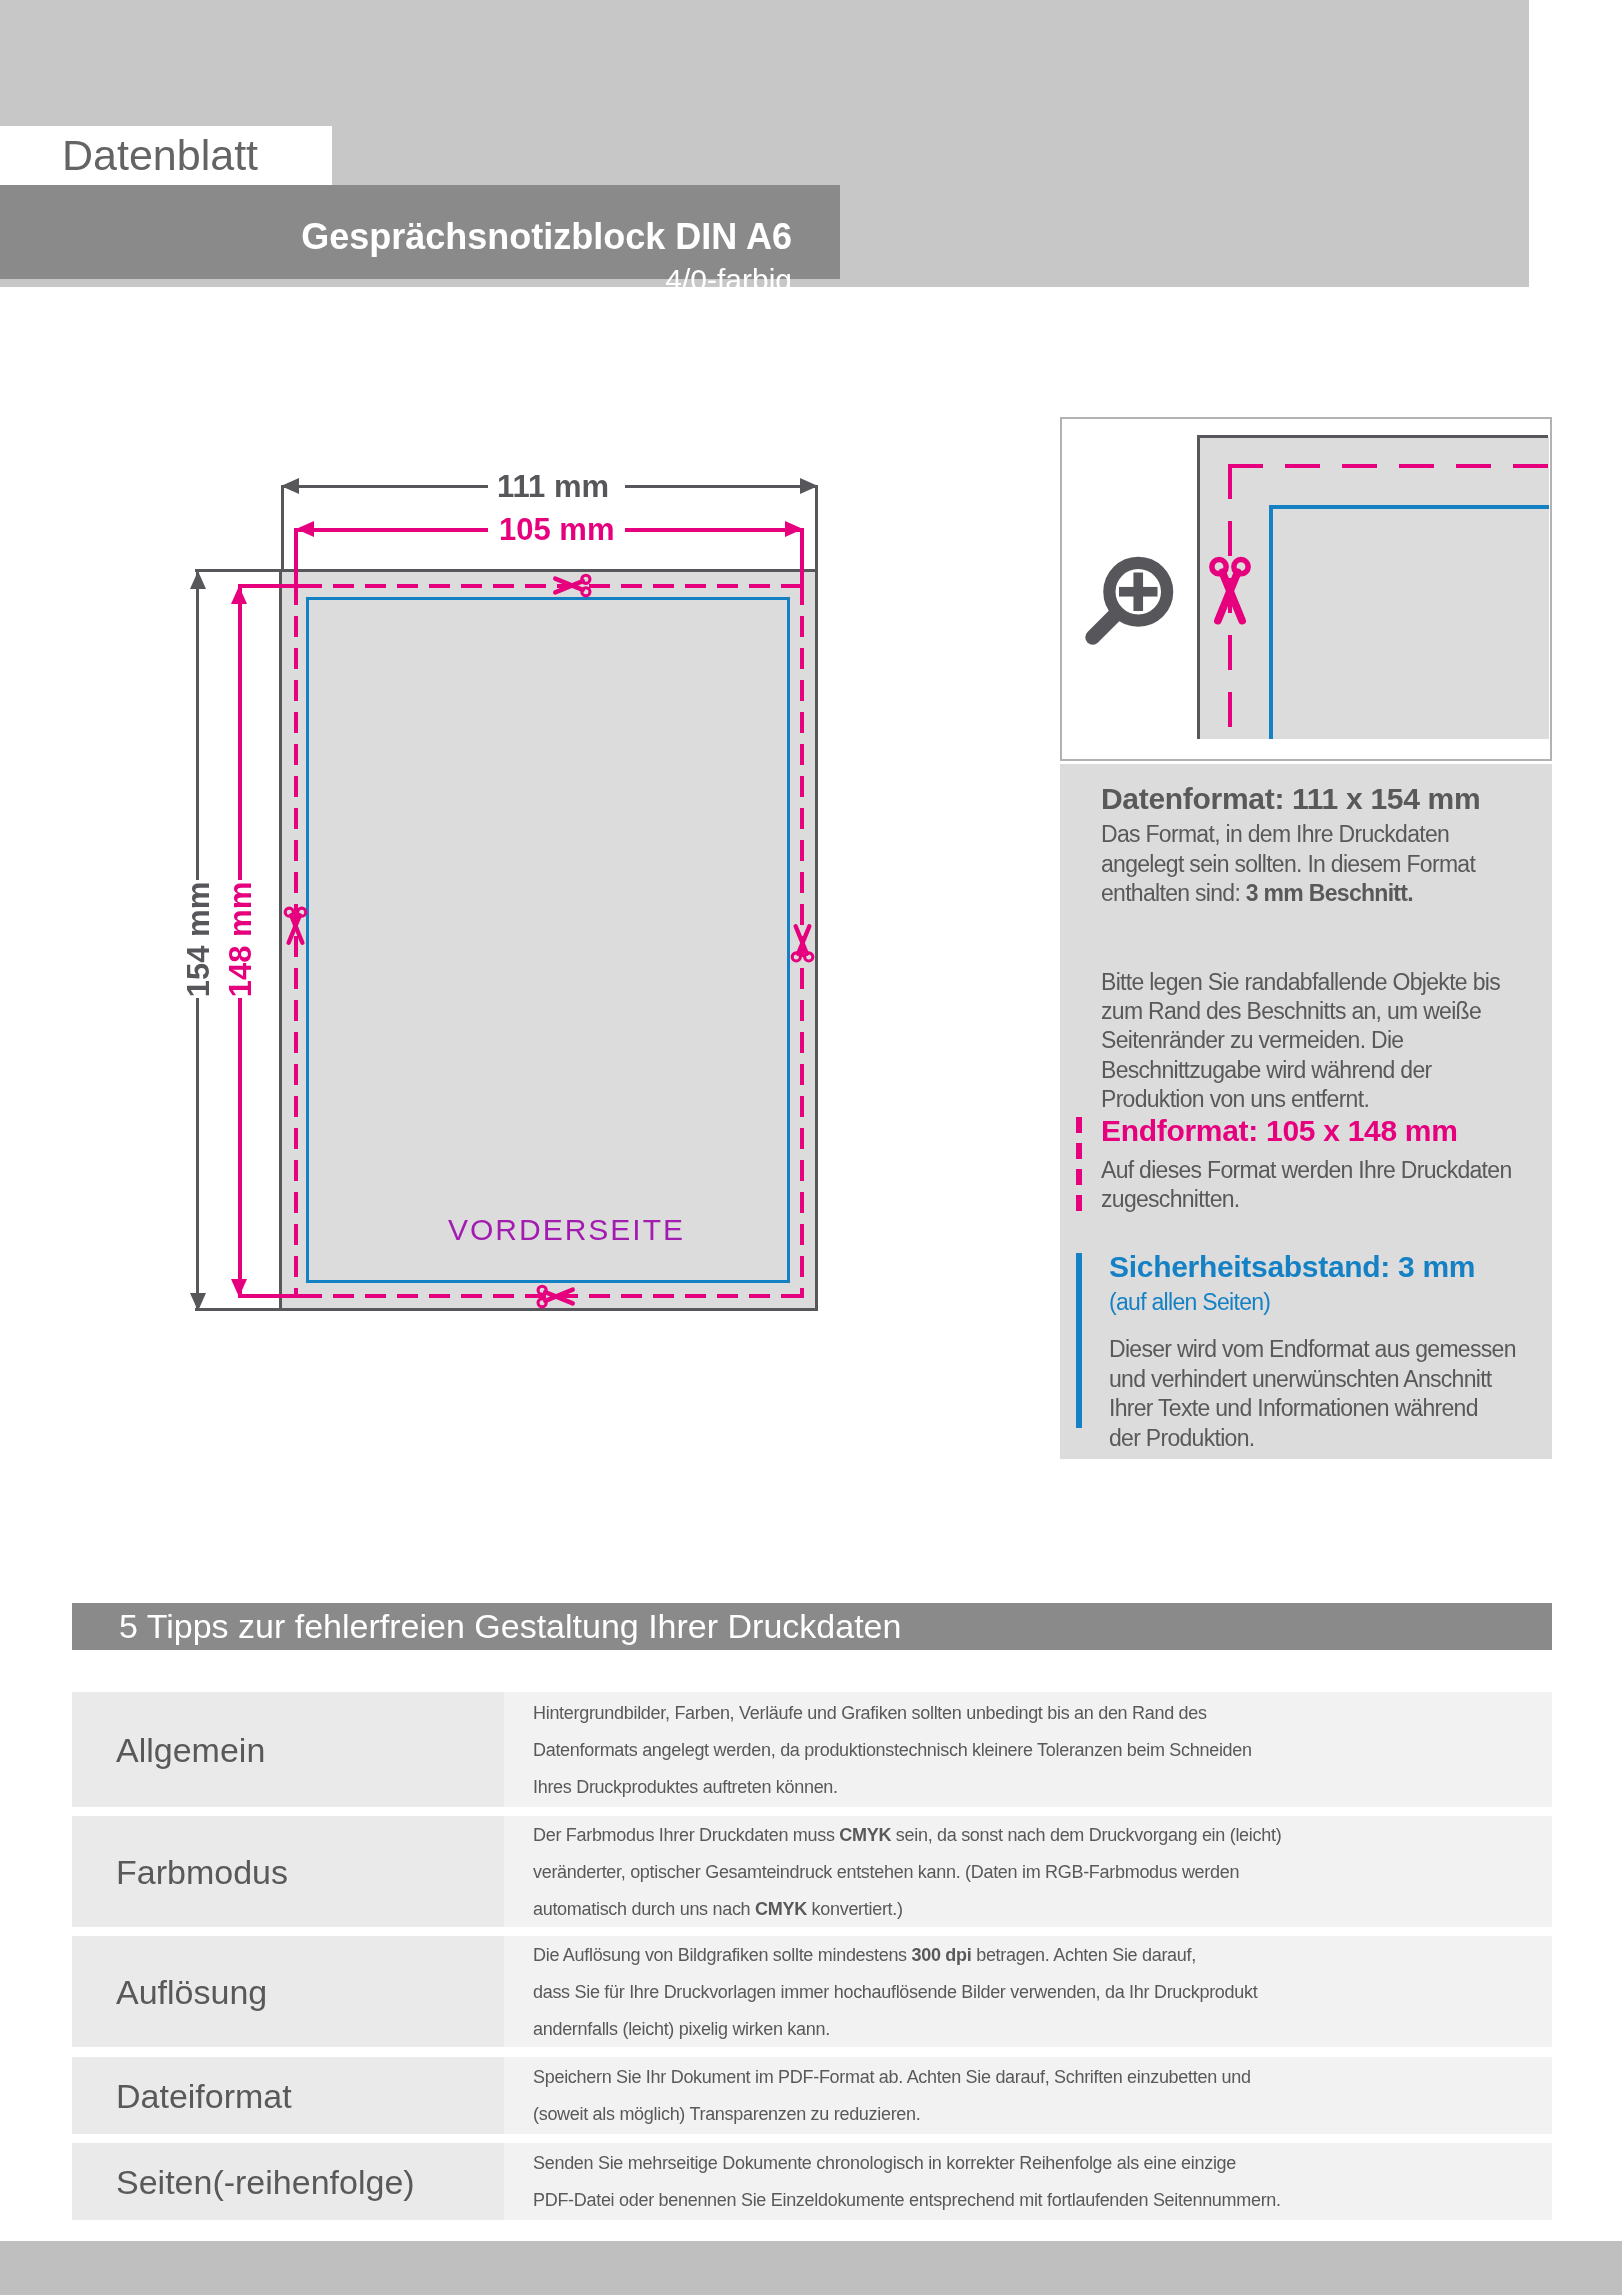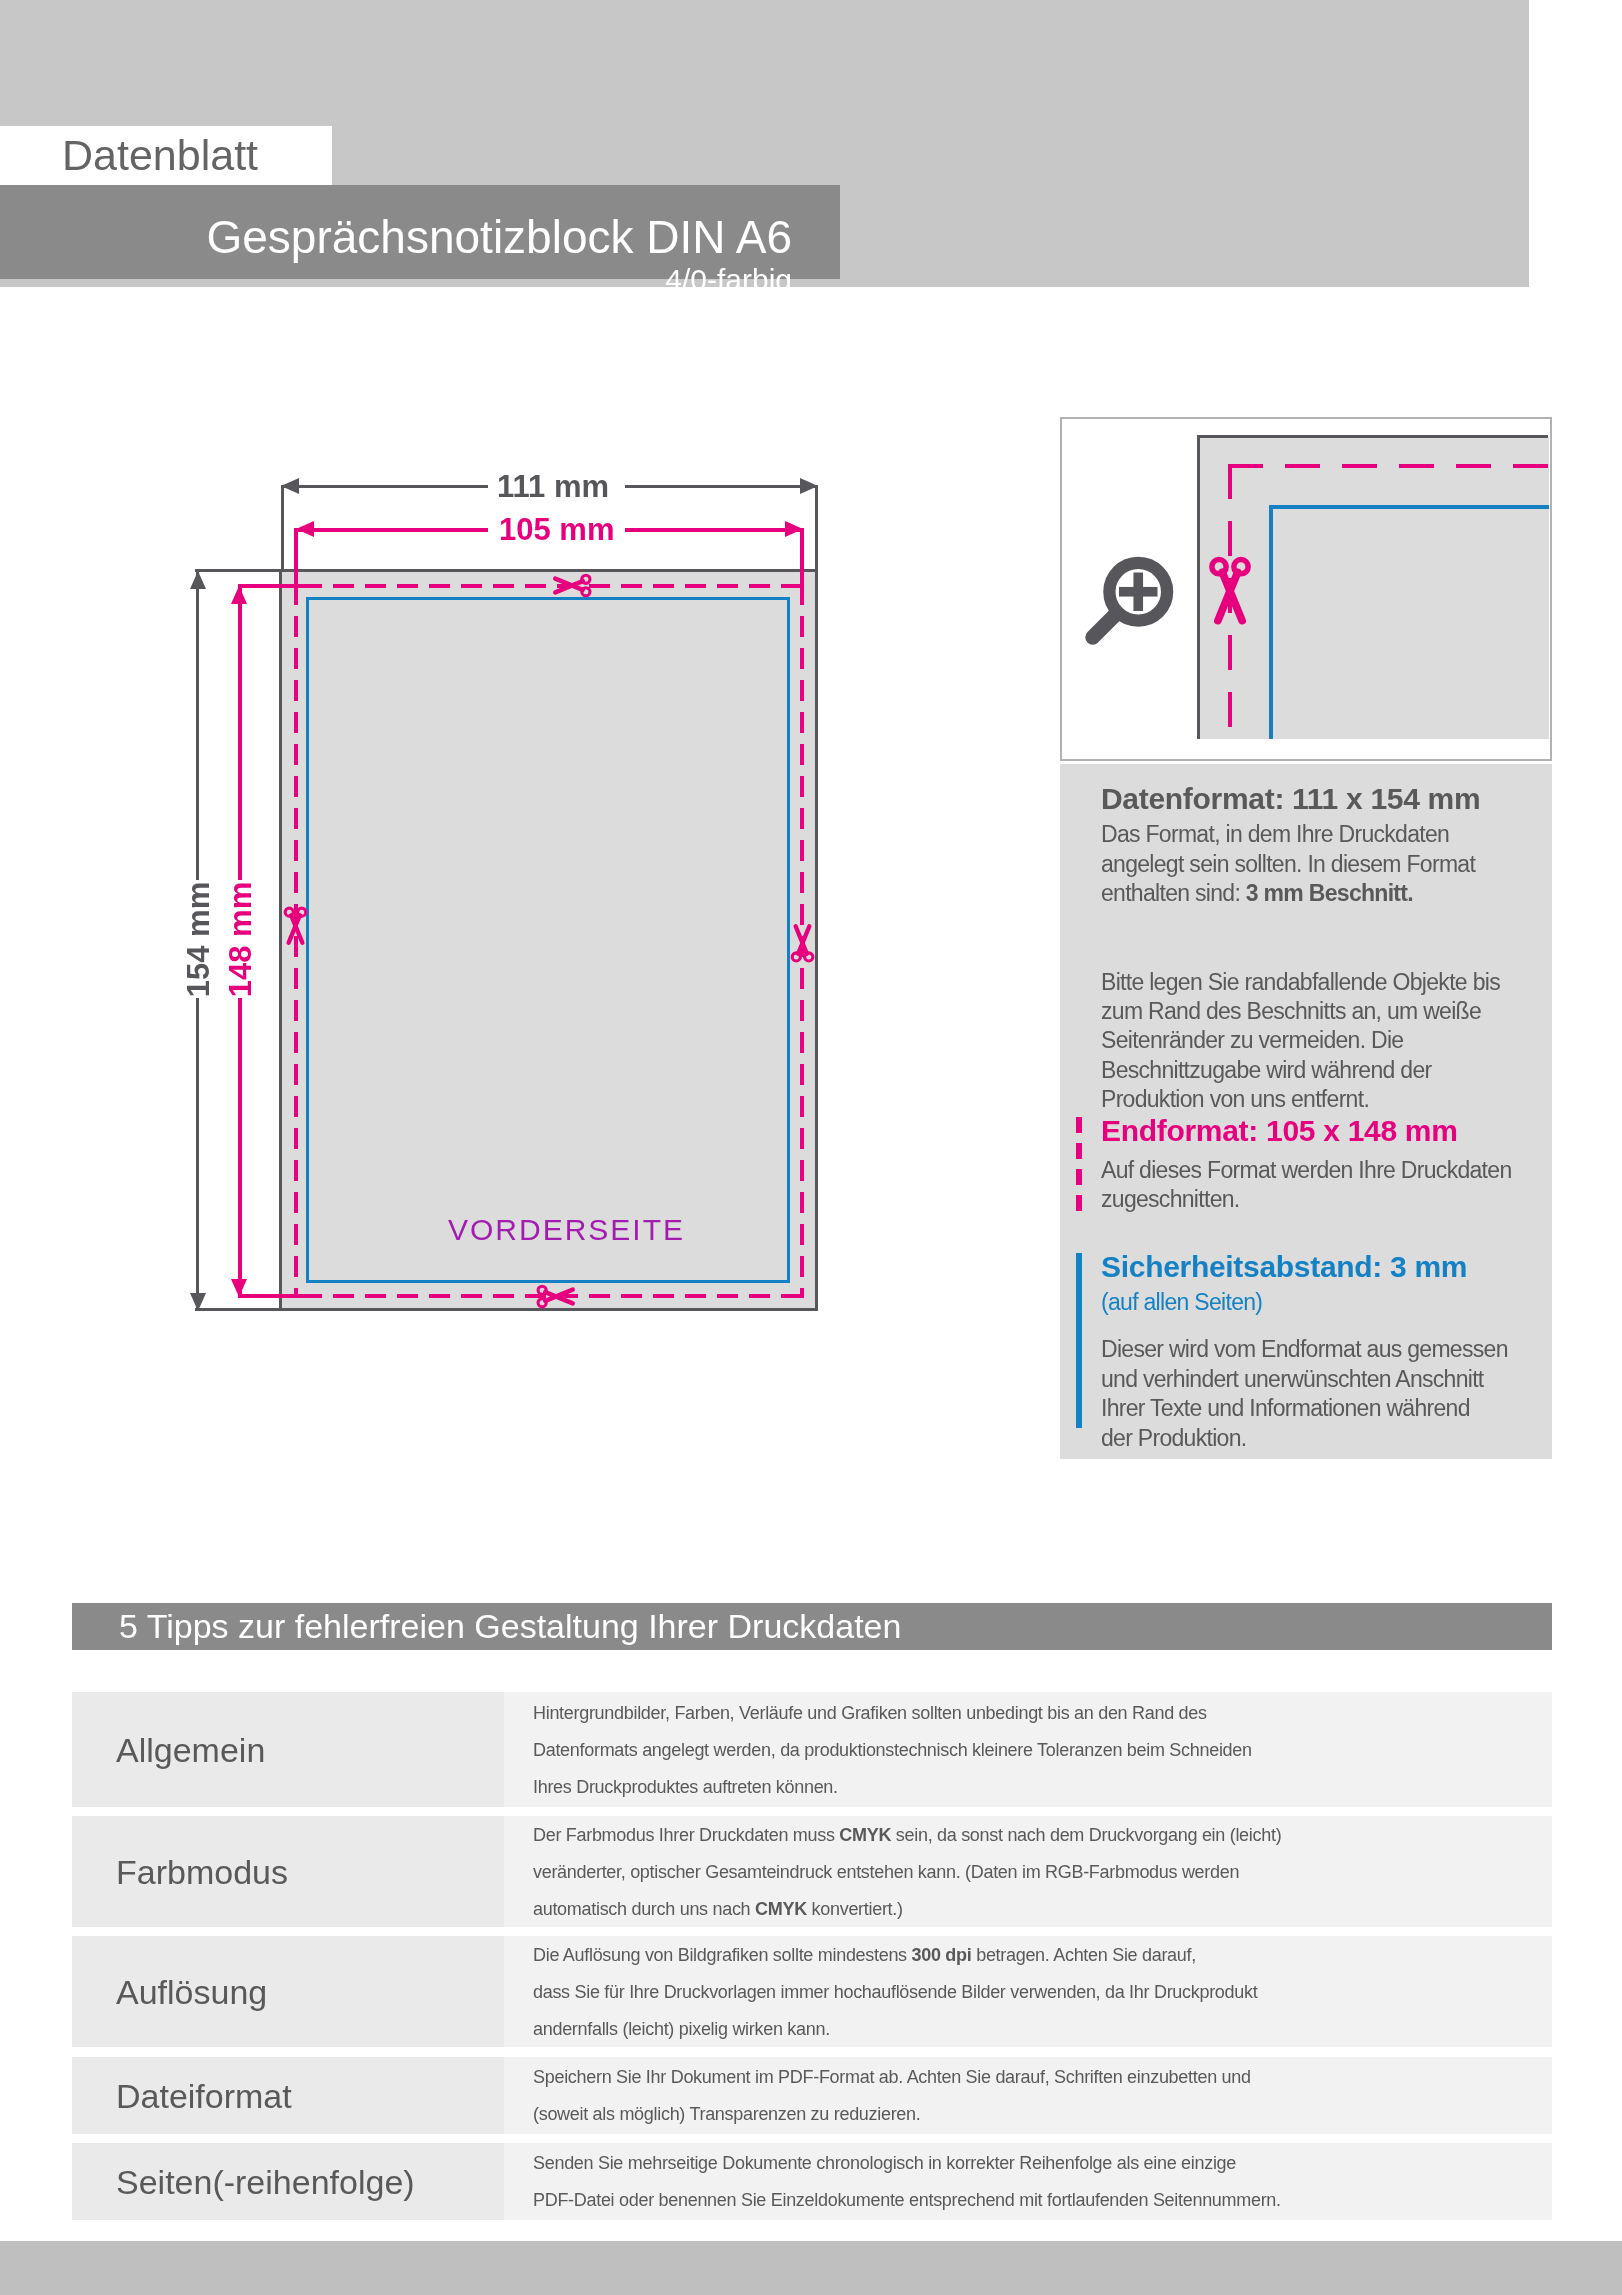--- a/index.html
+++ b/index.html
@@ -8,21 +8,21 @@
   .abs{position:absolute;}
 
   
   .hdr-block{left:0;top:0;width:1529px;height:287px;background:#c7c7c7;}
   .hdr-label-box{left:0;top:126px;width:332px;height:59px;background:#ffffff;
                  display:flex;align-items:center;padding-left:62px;box-sizing:border-box;}
   .hdr-label-box span{font-size:43px;color:#646464;}
   .hdr-banner{left:0;top:185px;width:840px;height:94px;background:#8a8a8a;
               display:flex;flex-direction:column;align-items:flex-end;justify-content:center;
               padding-right:48px;box-sizing:border-box;color:#ffffff;}
-  .hdr-title{font-size:46px;font-weight:400;line-height:52px;white-space:nowrap;margin-top:43px;}
+  .hdr-title{font-size:36px;font-weight:700;line-height:52px;white-space:nowrap;margin-top:43px;}
   .hdr-subtitle{font-size:30px;font-weight:300;line-height:34px;}
 
   
   .card{left:279px;top:569px;width:539px;height:742px;box-sizing:border-box;
         border:3.3px solid #57575b;background:#dcdcdc;}
   .gline{background:#57575b;}
   .mline{background:#e6007e;}
   .hdash-m{height:3.9px;background:repeating-linear-gradient(90deg,#e6007e 0 21px,transparent 21px 32px);}
   .vdash-m{width:3.9px;background:repeating-linear-gradient(180deg,#e6007e 0 21px,transparent 21px 32px);}
   .blue-rect{left:306px;top:597px;width:484px;height:686px;box-sizing:border-box;border:3.9px solid #1581c5;}
@@ -204,21 +204,21 @@
 Beschnittzugabe wird während der
 Produktion von uns entfernt.</div>
     </div>
     <div class="abs bar-dash" style="top:353px;height:98px;"></div>
     <div class="abs" style="left:41px;top:350px;">
       <div class="info-h magenta">Endformat: 105 x 148 mm</div>
       <div class="info-b gray" style="margin-top:7.9px;">Auf dieses Format werden Ihre Druckdaten
 zugeschnitten.</div>
     </div>
     <div class="abs bar-blue" style="top:489px;height:175px;"></div>
-    <div class="abs" style="left:41px;top:486px;">
+    <div class="abs" style="left:49px;top:486px;">
       <div class="info-h blue">Sicherheitsabstand: 3 mm</div>
       <div class="info-b blue" style="margin-top:3.9px;">(auf allen Seiten)</div>
       <div class="info-b gray" style="margin-top:18px;">Dieser wird vom Endformat aus gemessen
 und verhindert unerwünschten Anschnitt
 Ihrer Texte und Informationen während
 der Produktion.</div>
     </div>
   </div>
 
   <div class="abs tips-title">

